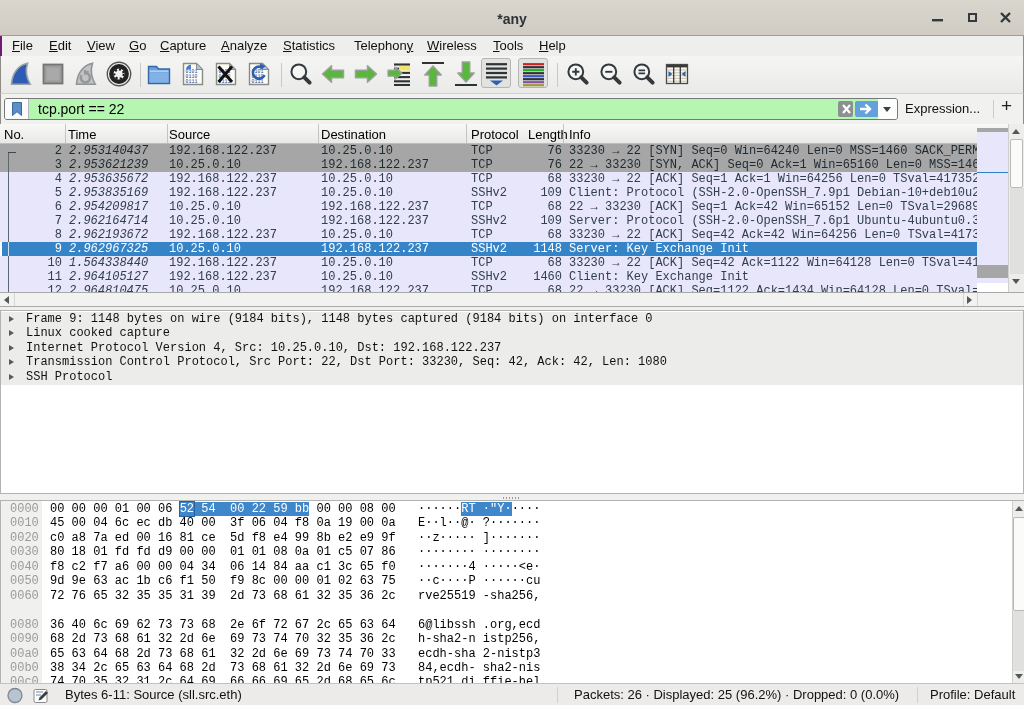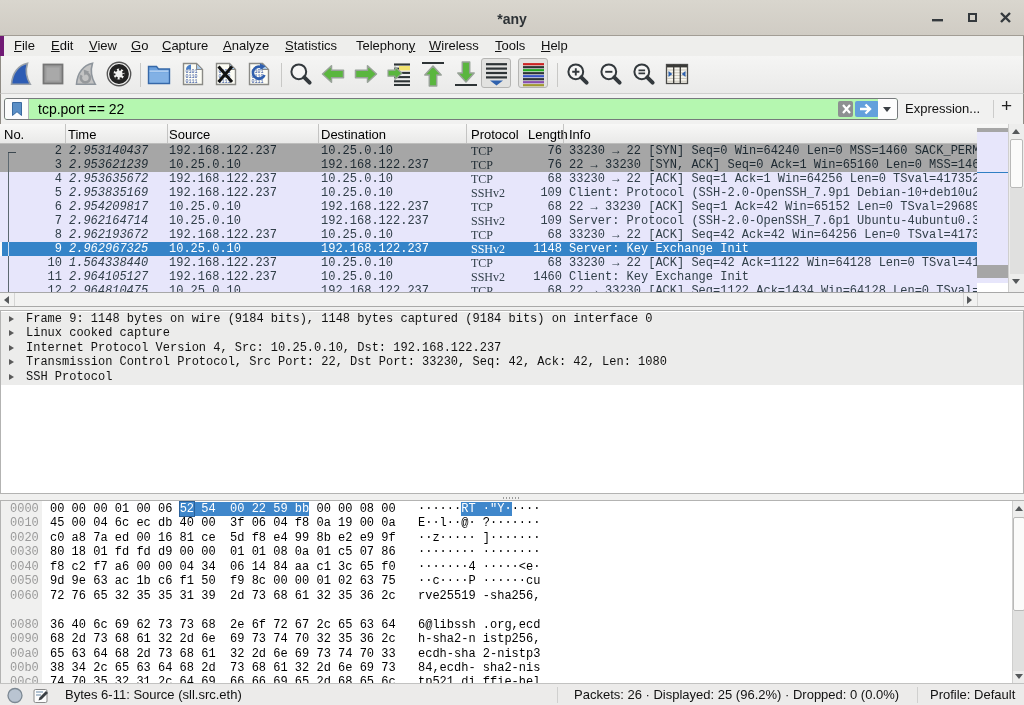--- a/index.html
+++ b/index.html
@@ -3,21 +3,21 @@
 * { margin:0; padding:0; box-sizing:border-box; }
 html,body { width:1024px; height:705px; overflow:hidden; }
 body { font-family:"Liberation Sans", sans-serif; position:relative; background:#f0f0ef; }
 .abs { position:absolute; }
 
 #titlebar { left:0; top:0; width:1024px; height:36px;
   background:linear-gradient(#d9d6ce, #d0ccc4);
   border-bottom:1px solid #a29d95; }
 #title { left:0; right:0; top:11px; text-align:center; font-size:14px; font-weight:bold; color:#2d3236; }
 
-#menubar { left:0; top:36px; width:1024px; height:20px; background:#eeeeec; border-left:4px solid #701a75; border-right:1px solid #908c85; font-size:13px; color:#111; }
+#menubar { left:0; top:36px; width:1024px; height:20px; background:#eeeeec; border-left:2px solid #701a75; border-right:1px solid #908c85; font-size:13px; color:#111; }
 #menubar span { position:absolute; top:1.5px; }
 
 #toolbar { left:0; top:56px; width:1024px; height:38px; border-left:1px solid #908c85; border-right:1px solid #908c85;
   background:linear-gradient(#f5f5f4, #eaeae9); border-bottom:1px solid #d0d0cf; }
 .tbsep { position:absolute; top:63px; width:1px; height:24px; background:#c8c8c6; }
 .tpressed { position:absolute; top:58px; width:30px; height:30px; background:#e2e2e0; border:1px solid #b5b5b3; border-radius:3px; }
 
 #filterbar { left:0; top:94px; width:1024px; height:30px; background:#f1f1f0; border-left:1px solid #908c85; border-right:1px solid #908c85; }
 #filterfield { position:absolute; left:3px; top:4px; width:894px; height:22px; border:1px solid #76797c; border-radius:3px; background:#b5f7b0; overflow:hidden; }
 #bookmark { position:absolute; left:0; top:0; width:24px; height:20px; background:#fcfcfc; border-right:1px solid #b3b6b9; }
@@ -30,21 +30,21 @@
 #fplus { position:absolute; left:1000px; top:1px; font-size:19px; color:#222; }
 
 #plist { left:0; top:124px; width:1024px; height:168px; background:#fff; overflow:hidden; }
 #phead { position:absolute; left:0; top:0; width:1024px; height:20px;
   background:linear-gradient(#f8f8f7,#e9e9e8); border-bottom:1px solid #bdbdbc; font-size:13px; color:#000; }
 #phead span { position:absolute; top:3px;text-align:center; }
 .hsep { position:absolute; top:0; width:1px; height:19px; background:#c4c4c3; }
 .prow { position:absolute; left:0; width:977px; height:14px; font-family:"Liberation Mono", monospace; font-size:12px; line-height:14px; white-space:pre; overflow:hidden; }
 .prow span { position:absolute; top:0; }
 .rno { width:62px; text-align:right; }
-.rtime { left:69px;font-style:italic; } .rsrc { left:169px; } .rdst { left:321px; } .rpro { left:471px;font-family:Liberation Serif, serif; }
+.rtime { left:69px;font-style:italic; } .rsrc { left:169px; } .rdst { left:321px; } .rpro { left:471px; }
 .rlen { width:562px; text-align:right; } .rinfo { left:569px; }
 .cgray { background:#a6a6a6; color:#1e2a32; }
 .clav { background:#e7e6fb; color:#32404a; }
 .csel { background:#3584c8; color:#fff; }
 
 #relline { position:absolute; left:8px; top:28px; width:1px; height:140px; background:#5c6870; }
 
 
 #pmap { position:absolute; left:977px; top:4px; width:31px; height:163px; background:#e7e6fb; }
 #pvsb { position:absolute; left:1008px; top:0; width:16px; height:168px; background:#ededec; border-left:1px solid #cfcfce; }

